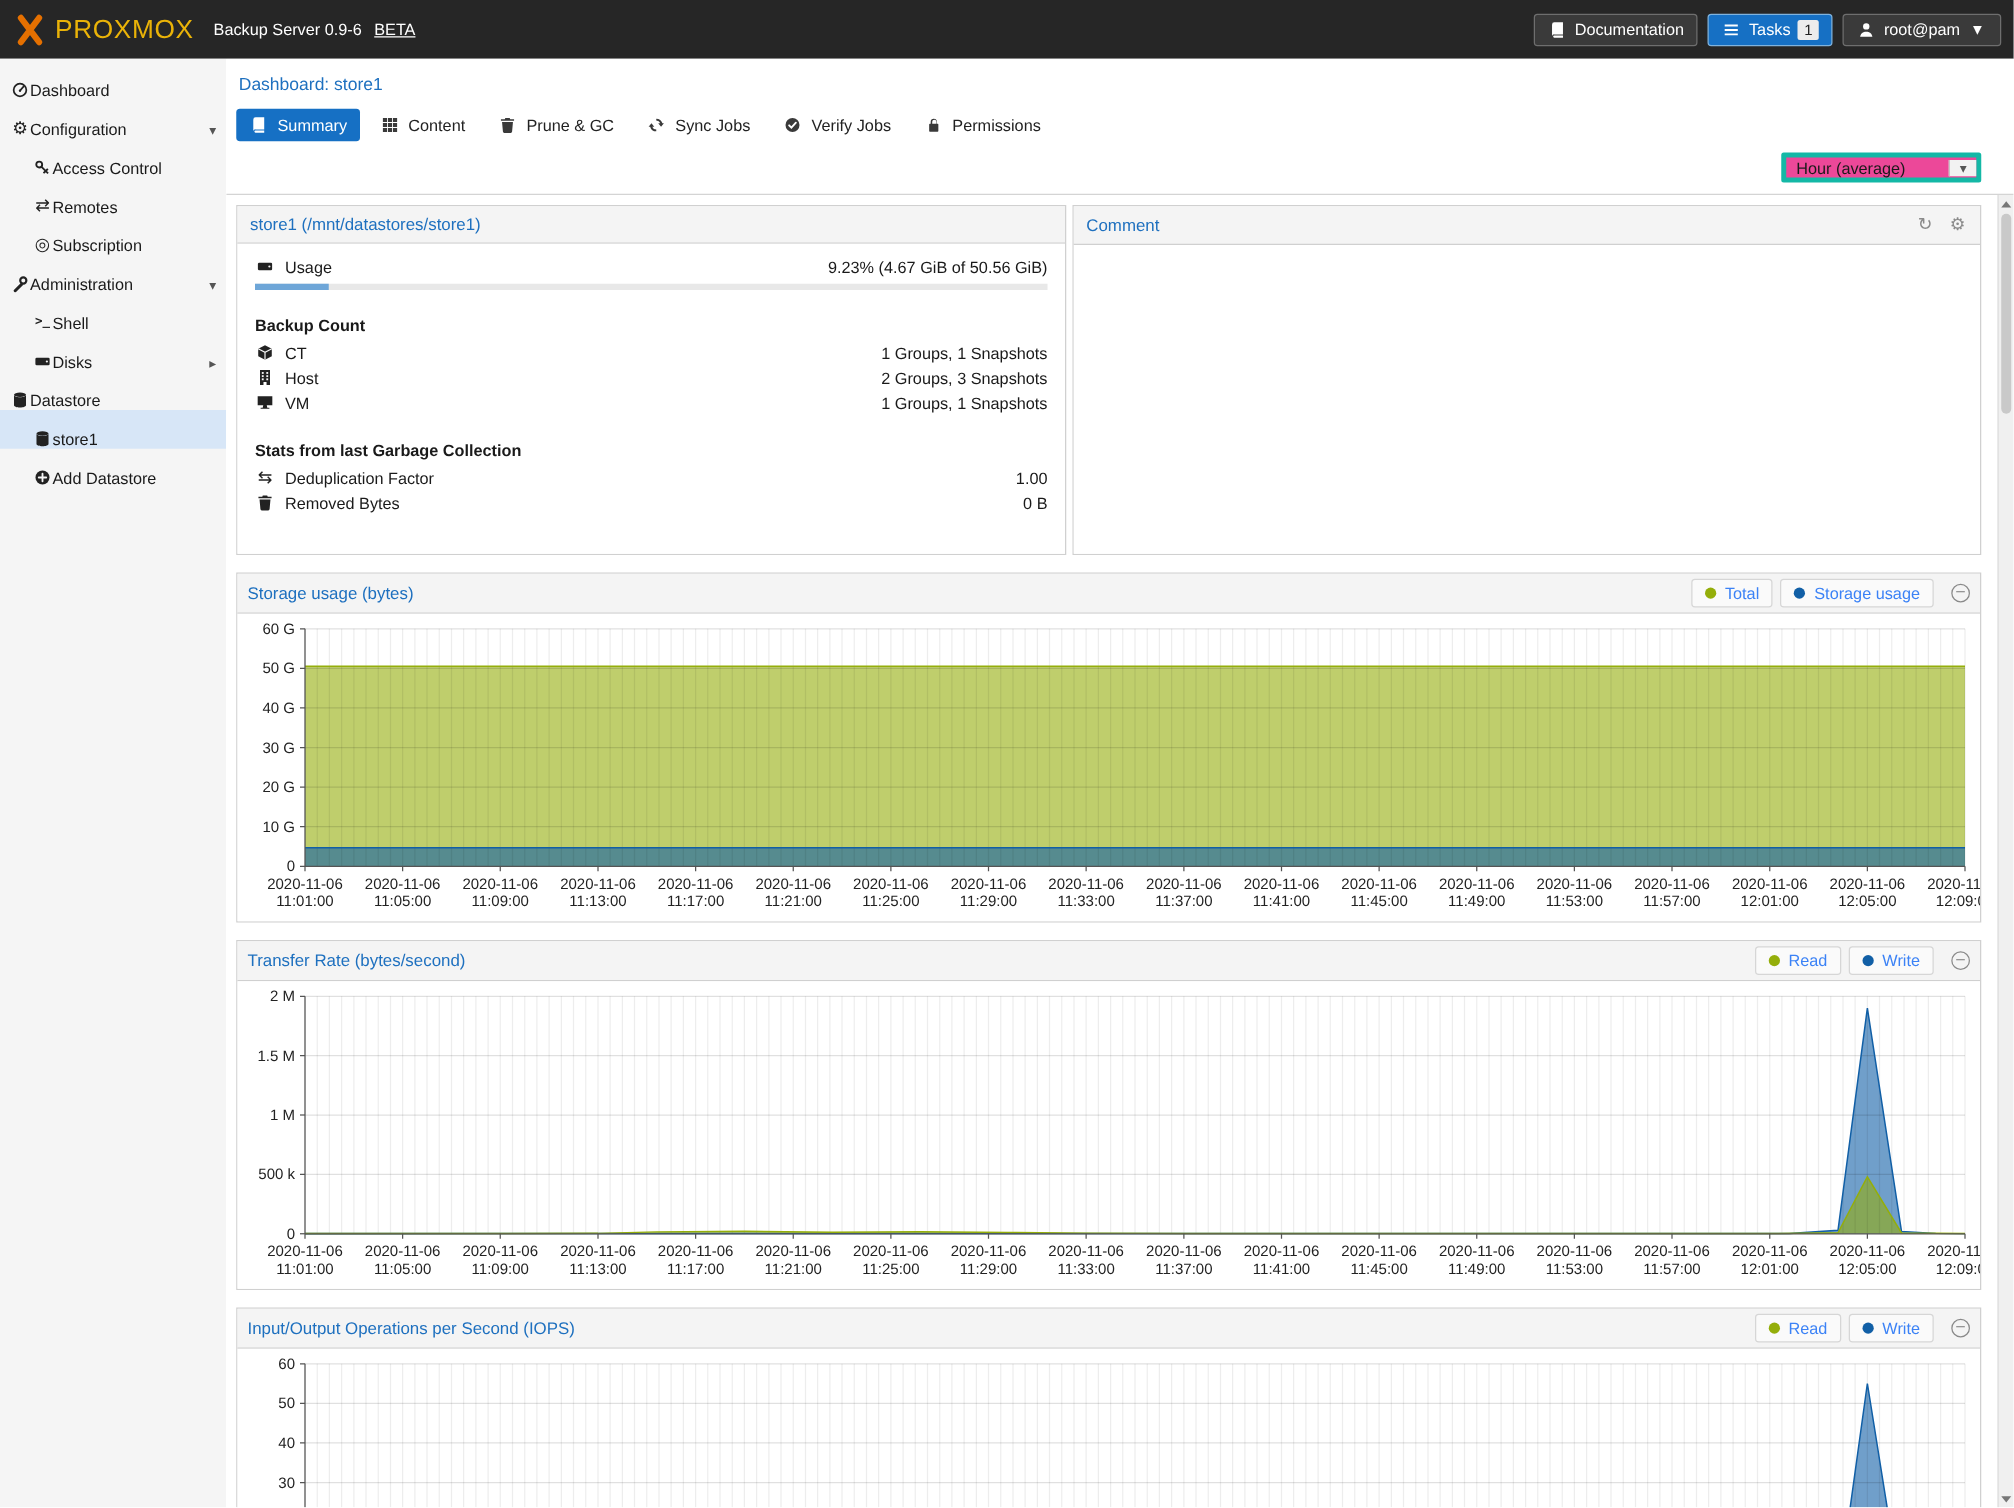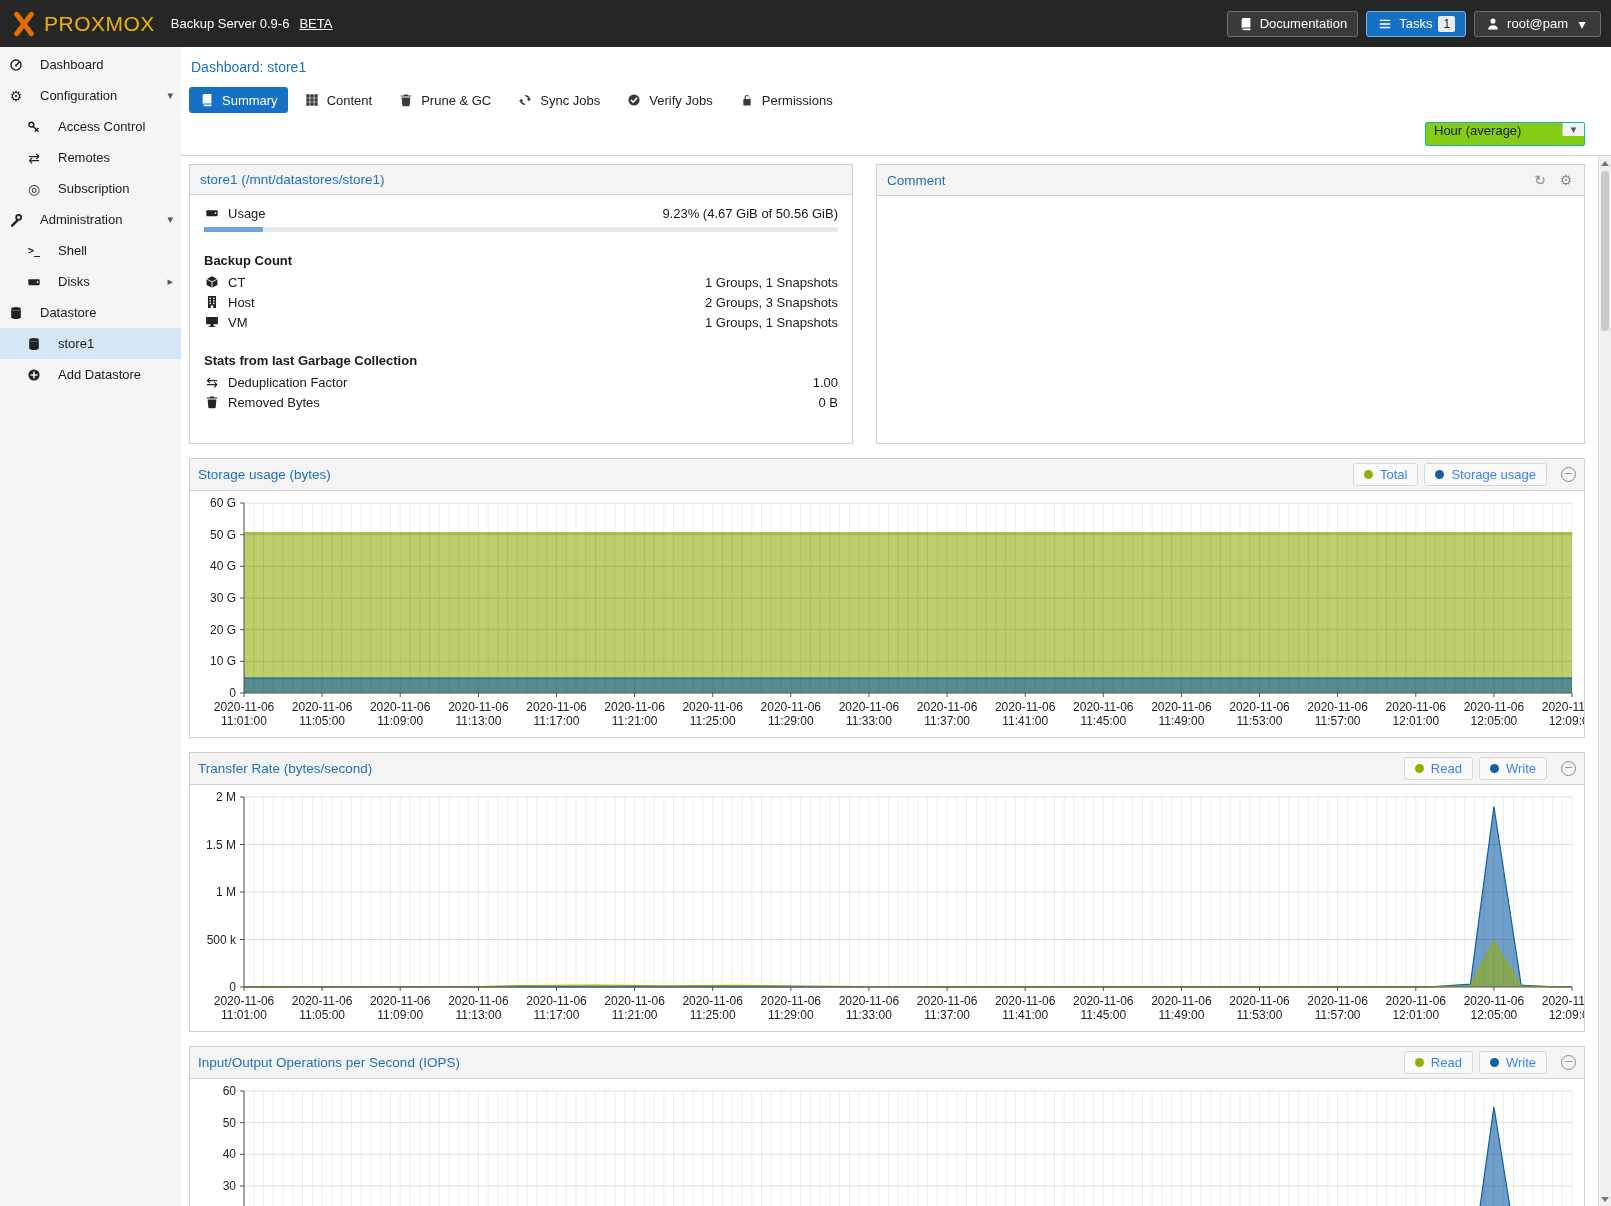--- a/index.html
+++ b/index.html
@@ -18,45 +18,45 @@
   .tb-btn{display:flex;align-items:center;gap:6px;background:#3a3a3a;color:#fff;
     border:1px solid #6e6e6e;border-radius:3px;padding:4px 10px;font-size:13px;cursor:pointer;
     font-family:inherit}
   .tb-btn.primary{background:var(--accent,#1670c4);border-color:#7fb2dd}
   .badge{background:#ececec;color:#222;border-radius:2px;padding:0 5px;font-size:12px;line-height:16px}
   .tb-btn .icon{color:#fff}
 
   
   .layout{display:flex;height:1159px}
   .sidebar{width:181px;flex:none;background:#f5f5f5;padding-top:2px;overflow:hidden}
-  .side-item{display:flex;align-items:center;height:31px;padding:0 8px;gap:16px;cursor:pointer}
+  .side-item{display:flex;align-items:flex-end;height:31px;padding:0 8px;gap:0;cursor:pointer}
   .side-item.lvl1{padding-left:26px}
   .side-item.selected{background:var(--sel,#d7e6f7)}
   .side-item .icon{color:#222}
   .exp{margin-left:auto;color:#555;font-family:"DejaVu Sans",sans-serif;font-size:11px}
 
   .main{flex:1;display:flex;flex-direction:column;position:relative;background:#fff;overflow:hidden}
   .main-title{height:34px;padding:12px 10px 0;color:var(--title,#1e70bf);font-size:14px}
   .tabbar{height:38px;display:flex;align-items:center;gap:6px;padding:0 8px}
   .tab{display:flex;align-items:center;gap:7px;padding:5px 10px;border-radius:3px;cursor:pointer;
     color:#222;background:transparent;border:none;font-size:13px;font-family:inherit}
   .tab .icon{color:#3a3a3a}
   .tab.active{background:var(--accent,#1670c4);color:#fff}
   .tab.active .icon{color:#fff}
   .toolbar{height:37px;display:flex;align-items:center;justify-content:flex-end;
     padding:0 26px 6px 8px;border-bottom:1px solid #d4d4d4}
-  .combo{width:160px;height:24px;border:1px solid #14b8a6;border-radius:2px;display:flex;
-    align-items:flex-start;background:#84cc16;cursor:pointer}
+  .combo{width:160px;height:24px;border:4px solid #14b8a6;border-radius:2px;display:flex;
+    align-items:center;background:#ec4899;cursor:pointer}
   .combo-text{flex:1;display:flex;align-items:center;padding:0 8px}
   .combo-trigger{width:22px;border-left:1px solid #c5c5c5;background:#f2f2f2;display:flex;
     align-items:center;justify-content:center;color:#555}
   .combo-trigger::after{content:"▾";font-family:"DejaVu Sans",sans-serif;font-size:11px}
 
   .content{flex:1;overflow:hidden;padding:8px 26px 8px 8px}
-  .row1{display:flex;gap:23px;height:280px;margin-bottom:14px}
+  .row1{display:flex;gap:5px;height:280px;margin-bottom:14px}
   .panel{border:1px solid #d0d0d0;background:#fff;display:flex;flex-direction:column}
   .panel-header{background:#f4f4f4;border-bottom:1px solid #d0d0d0;padding:7px 10px;
     display:flex;align-items:center;min-height:30px}
   .panel-title{color:var(--title,#1e70bf);font-size:13.5px}
   .tools{margin-left:auto;display:flex;gap:10px;color:#8a8a8a;font-size:14px}
   .tools .icon{cursor:pointer}
   .left-panel{width:664px;flex:none}
   .comment-panel{flex:1}
   .panel-body{flex:1;background:#fff}
   .left-panel .panel-body{padding:8px 14px}

